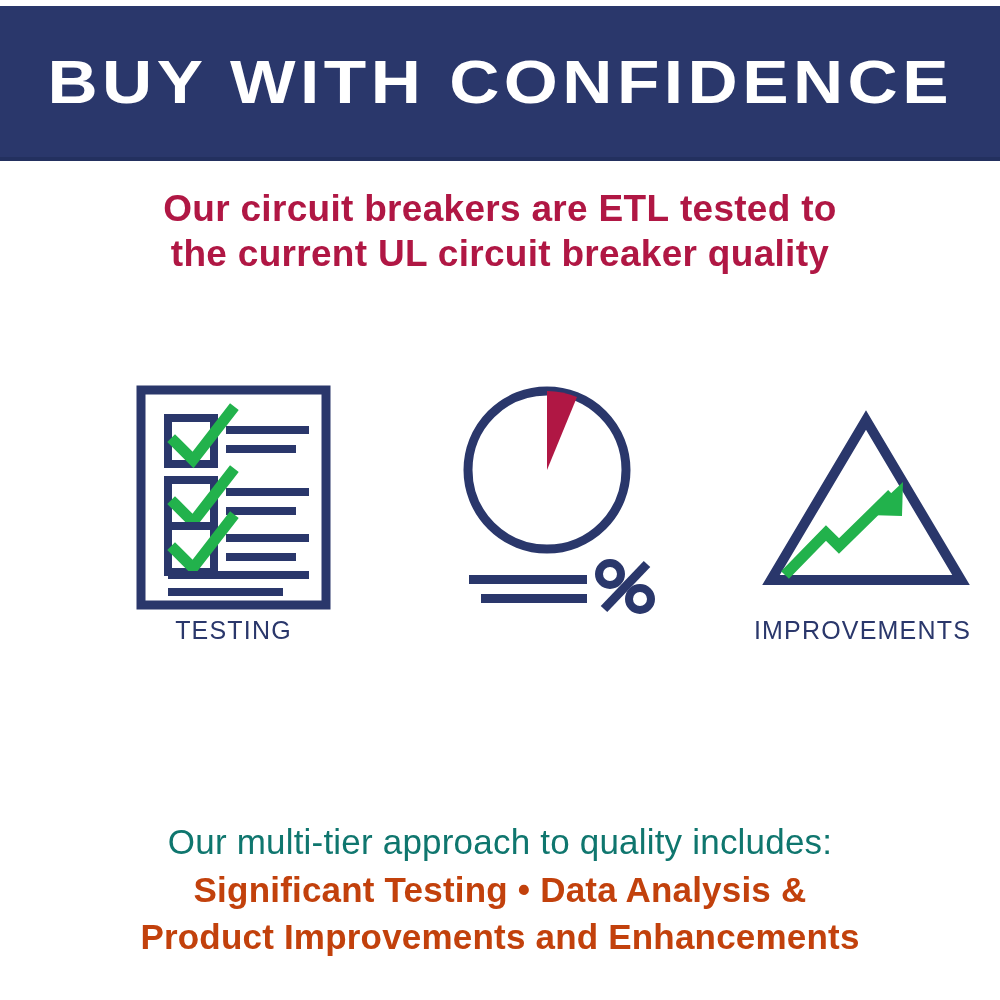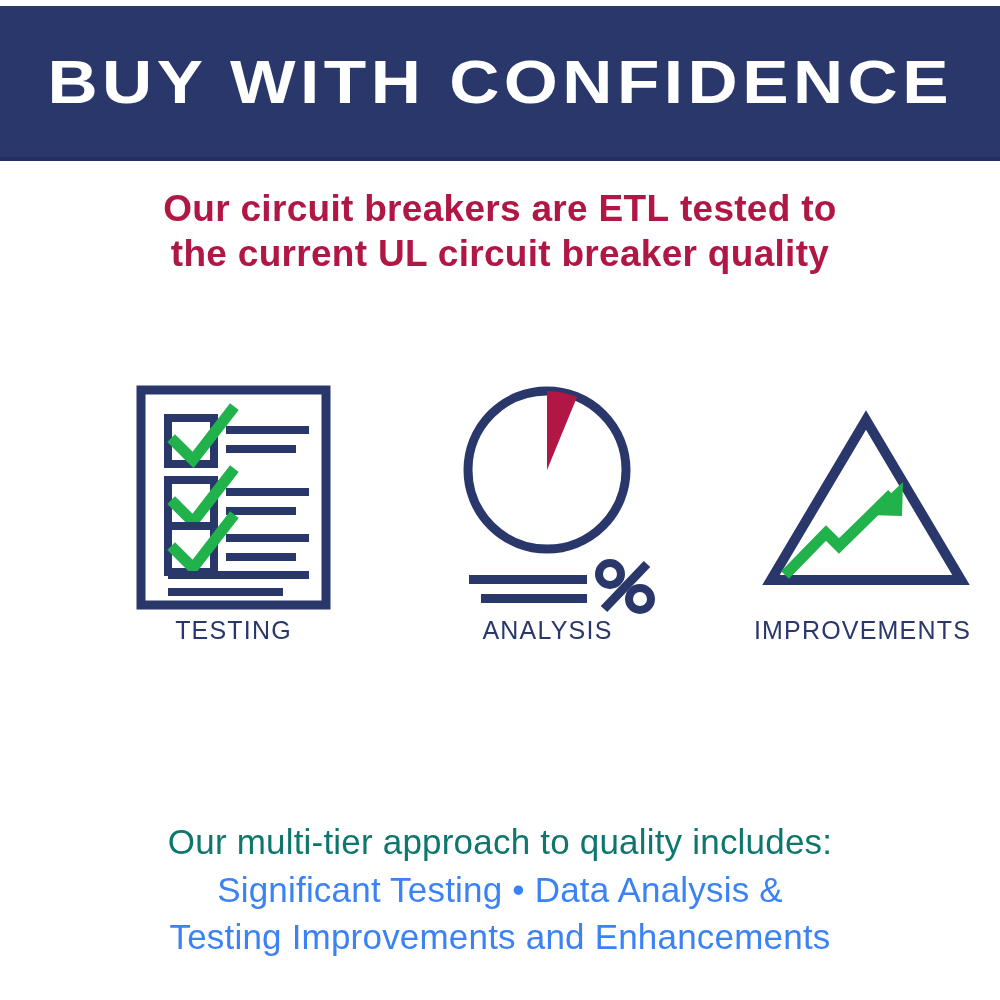--- a/index.html
+++ b/index.html
@@ -106,23 +106,23 @@
     text-align: center;
   }
   .bottom-lead {
     color: #0f766e;
     font-size: 35px;
     font-weight: 500;
     line-height: 1.28;
     letter-spacing: 0.2px;
   }
   .bottom-strong {
-    color: #3b82f6;
+    color: #c2410c;
     font-size: 35px;
-    font-weight: normal;
+    font-weight: bold;
     line-height: 1.3;
     letter-spacing: 0.2px;
     margin-top: 2px;
   }
 </style>
 </head>
 <body>
 
 <div class="banner">
   <div class="banner-title">BUY WITH CONFIDENCE</div>
@@ -178,35 +178,34 @@
         <rect x="88" y="205" width="118" height="9" fill="#2a376b"></rect>
         <rect x="100" y="224" width="106" height="9" fill="#2a376b"></rect>
 
         <g stroke="#2a376b" fill="none">
           <circle cx="229" cy="204" r="11" stroke-width="8"></circle>
           <circle cx="259" cy="229" r="11" stroke-width="8"></circle>
           <line x1="266" y1="194" x2="223" y2="239" stroke-width="9" stroke-linecap="butt"></line>
         </g>
       </svg>
     </div>
-    <div class="icon-label">ANALYSIS</div>
   </div>
 
   <div class="icon-cell c3">
     <div class="icon-art">
       <svg viewBox="0 0 333 245" width="333" height="245" aria-hidden="true">
 
         <polygon points="170,50 265,210 75,210" fill="#ffffff" stroke="#2a376b" stroke-width="10" stroke-linejoin="miter"></polygon>
 
         <polyline points="89,205 130,163 143,176 196,124" fill="none" stroke="#22b24c" stroke-width="11" stroke-linecap="butt" stroke-linejoin="miter"></polyline>
         <polygon points="207,112 206,146 172,145" fill="#22b24c"></polygon>
       </svg>
     </div>
     <div class="icon-label">IMPROVEMENTS</div>
   </div>
 
 </div>
 
 <div class="bottom">
   <div class="bottom-lead">Our multi-tier approach to quality includes:</div>
   <div class="bottom-strong">Significant Testing • Data Analysis &amp;</div>
-  <div class="bottom-strong">Testing Improvements and Enhancements</div>
+  <div class="bottom-strong">Product Improvements and Enhancements</div>
 </div>
 
 </body></html>

